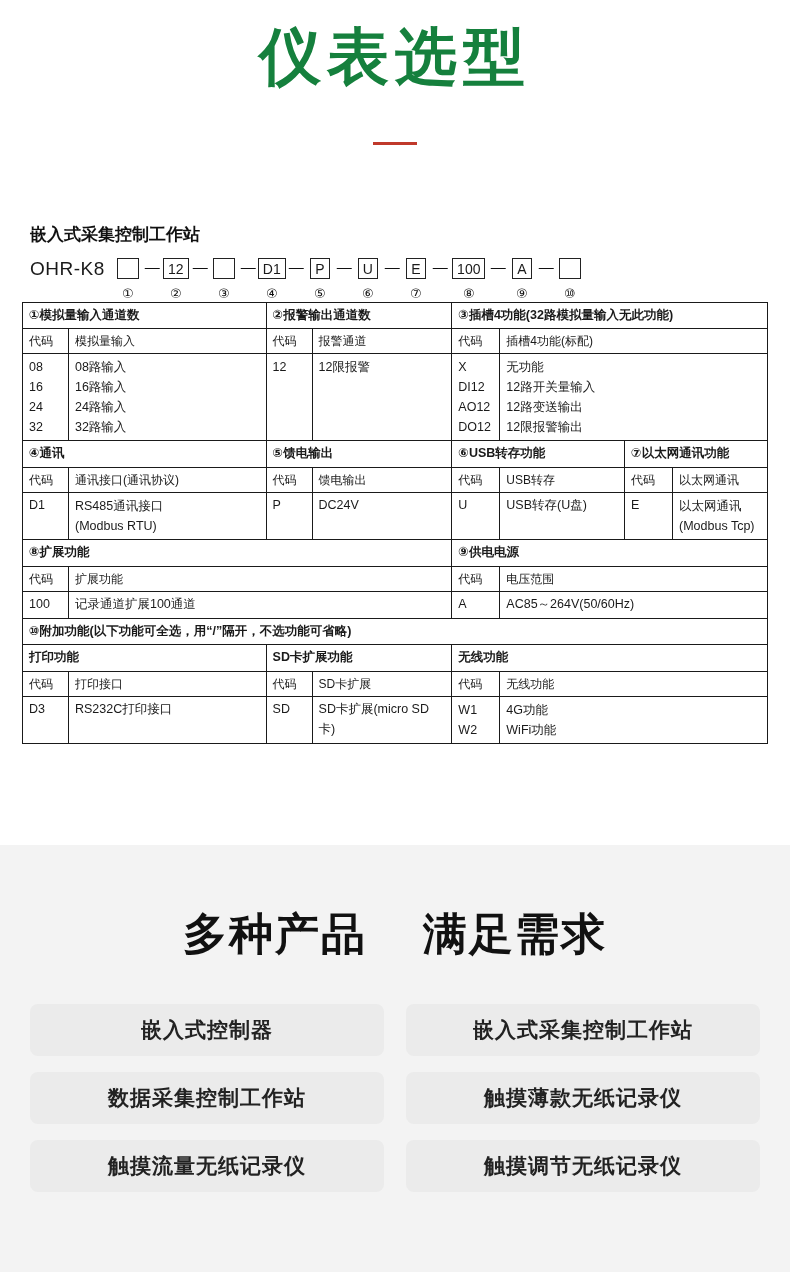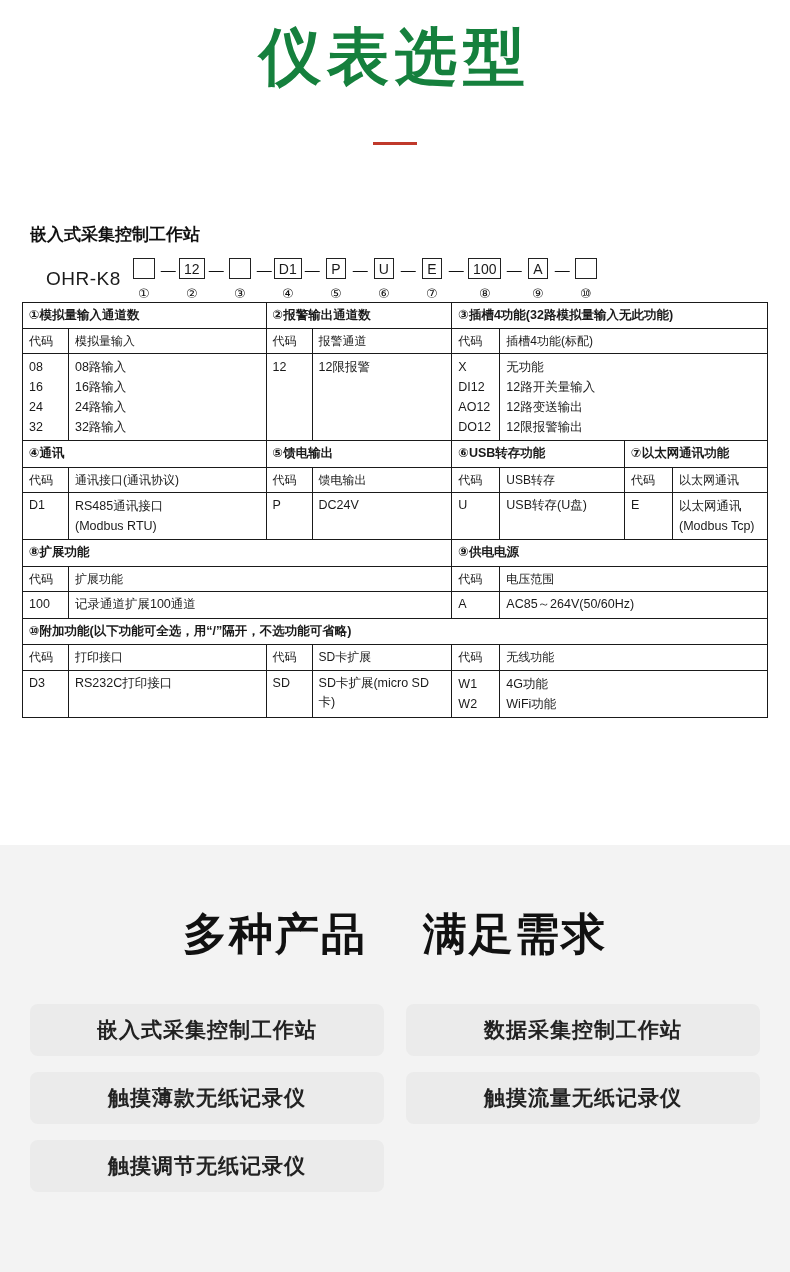--- a/index.html
+++ b/index.html
@@ -48,22 +48,21 @@
   }
   .selector-title {
     font-size: 17px;
     font-weight: bold;
     color: #111;
     margin-left: 8px;
     margin-bottom: 12px;
   }
   .code-row {
     display: flex;
-    align-items: center;
-    margin-left: 24px;
+    margin-left: 8px;
   }
   .code-prefix {
     font-size: 19px;
     letter-spacing: 0.5px;
     margin-right: 6px;
     font-family: "Liberation Sans", sans-serif;
   }
   .seg {
     display: flex;
     flex-direction: column;
@@ -342,20 +341,25 @@
       <td>100</td>
       <td colspan="3">记录通道扩展100通道</td>
       <td>A</td>
       <td colspan="3">AC85～264V(50/60Hz)</td>
     </tr>
 
     <tr>
       <td class="hdr" colspan="8">⑩附加功能(以下功能可全选，用“/”隔开，不选功能可省略)</td>
     </tr>
     <tr>
+      <td class="hdr" colspan="2">打印功能</td>
+      <td class="hdr" colspan="2">SD卡扩展功能</td>
+      <td class="hdr" colspan="4">无线功能</td>
+    </tr>
+    <tr>
       <td class="sub">代码</td>
       <td class="sub">打印接口</td>
       <td class="sub">代码</td>
       <td class="sub">SD卡扩展</td>
       <td class="sub">代码</td>
       <td class="sub" colspan="3">无线功能</td>
     </tr>
     <tr>
       <td>D3</td>
       <td>RS232C打印接口</td>
@@ -373,20 +377,21 @@
   </tbody>
     </table>
 
   <div class="band">
     <div class="band-title">
       <span>多种产品</span>
       <span class="gap"></span>
       <span>满足需求</span>
     </div>
     <div class="pill-grid">
+      <div class="pill">嵌入式控制器</div>
       <div class="pill">嵌入式采集控制工作站</div>
       <div class="pill">数据采集控制工作站</div>
       <div class="pill">触摸薄款无纸记录仪</div>
       <div class="pill">触摸流量无纸记录仪</div>
       <div class="pill">触摸调节无纸记录仪</div>
     </div>
   </div>
 
 </div>
 

